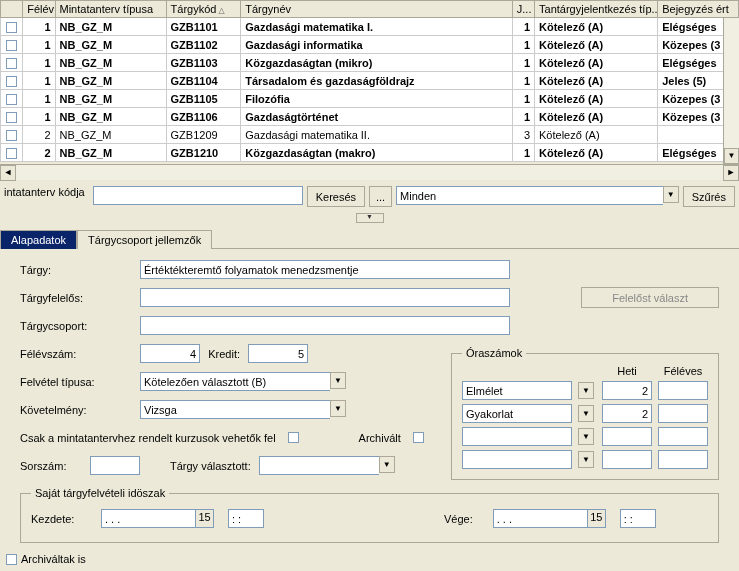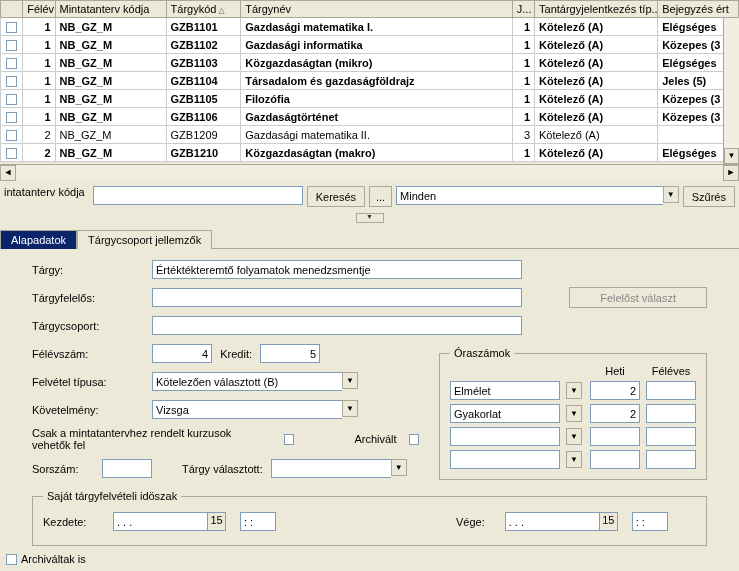--- a/index.html
+++ b/index.html
@@ -25,21 +25,21 @@
 .search-row { display: flex; align-items: flex-start; padding: 6px 4px; gap: 4px; }
 .search-row label { margin-right: 4px; }
 input[type=text], select { border: 1px solid #7f9db9; background: #fff; font-family: inherit; font-size: 11px; padding: 1px 3px; height: 19px; }
 button, .btn { background: #ece9d8; border: 1px solid #aca899; font-family: inherit; font-size: 11px; padding: 2px 8px; height: 21px; cursor: pointer; }
 .btn-small { width: 23px; padding: 0; text-align: center; }
 .divider-btn { width: 28px; height: 10px; background: #ece9d8; border: 1px solid #aca899; margin: 0 auto; display: block; position: relative; }
 .divider-btn:after { content: "▼"; font-size: 7px; position: absolute; left: 50%; top: -1px; transform: translateX(-50%); color: #333; }
 .tabs { display: flex; border-bottom: 1px solid #aca899; margin-top: 6px; }
 .tab { padding: 3px 10px; border: 1px solid #aca899; border-bottom: none; background: #ece9d8; margin-right: 0; position: relative; top: 1px; }
 .tab.active { background: #0a246a; color: #fff; }
-.form-area { padding: 10px 32px; }
+.form-area { padding: 10px 20px; }
 .form-row { display: flex; align-items: center; margin-bottom: 7px; min-height: 21px; }
 .form-row .lbl { width: 120px; }
 .form-row input[type=text] { }
 .disabled-btn { color: #888; background: #ece9d8; border: 1px solid #aca899; padding: 3px 30px; }
 fieldset { border: 1px solid #aca899; padding: 6px 10px 10px 10px; margin-top: 4px; }
 legend { font-size: 11px; padding: 0 4px; }
 .ora-grid { display: grid; grid-template-columns: 110px 18px 50px 50px; gap: 4px 6px; align-items: center; }
 .ora-hdr { font-size: 11px; text-align: center; }
 .dropdown-arrow { width: 16px; height: 17px; background: #ece9d8; border: 1px solid #aca899; display: inline-flex; align-items: center; justify-content: center; font-size: 8px; }
 .combo { display: flex; }
@@ -56,21 +56,21 @@
 </style>
 </head>
 <body>
 
 <div class="table-area">
 <table>
 <thead>
 <tr>
 <th class="col-chk"></th>
 <th class="col-felev">Félév</th>
-<th class="col-kod">Mintatanterv kódja</th>
+<th class="col-kod">Mintatanterv típusa</th>
 <th class="col-tkod"><span>Tárgykód</span><span class="sort-tri">△</span></th>
 <th class="col-tnev">Tárgynév</th>
 <th class="col-j">J...</th>
 <th class="col-tip">Tantárgyjelentkezés típ...</th>
 <th class="col-bej">Bejegyzés ért</th>
 </tr>
 </thead>
 <tbody id="tbody">
         <tr class="bold">
           <td class="col-chk"><span class="chk"></span></td>

